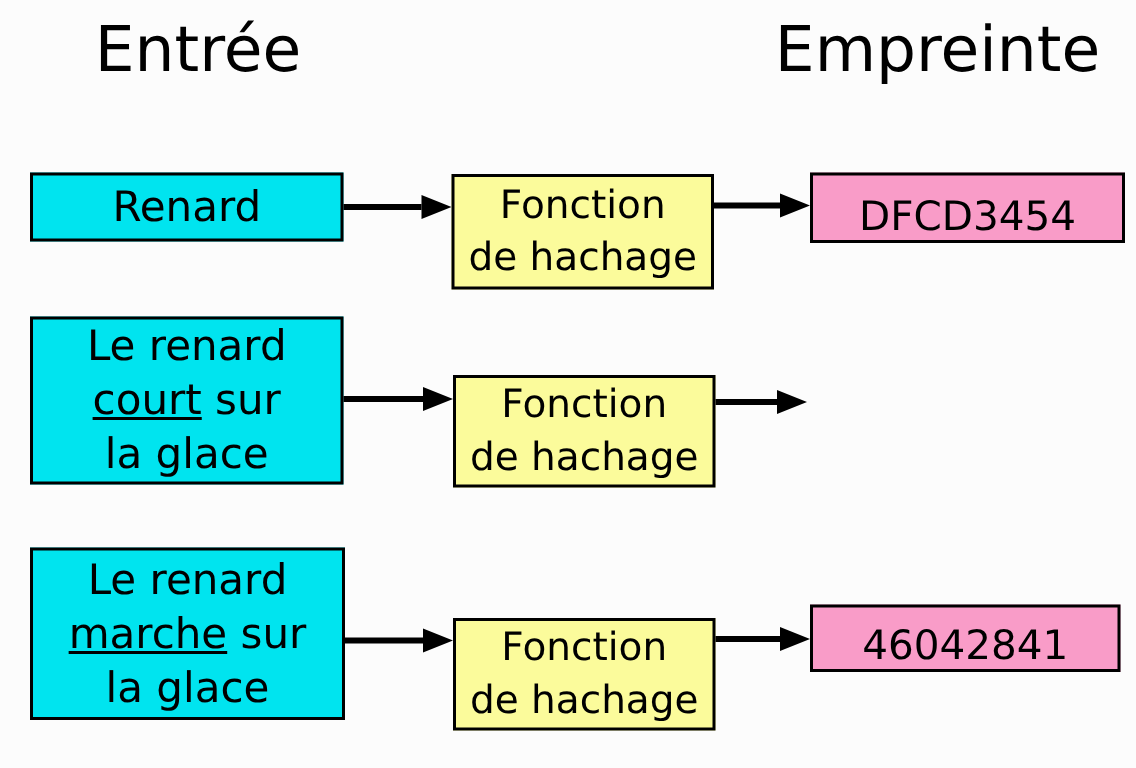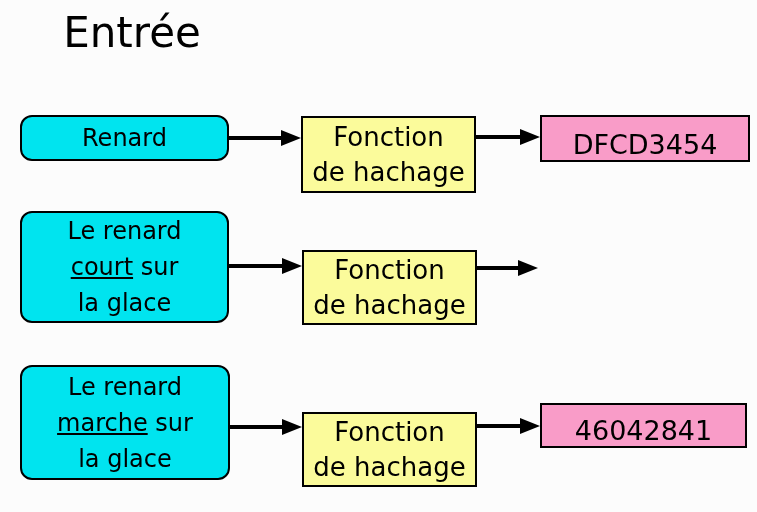--- a/index.html
+++ b/index.html
@@ -34,21 +34,21 @@
 
   .box {
     position: absolute;
     border: 2px solid var(--border);
     display: flex;
     flex-direction: column;
     align-items: center;
     justify-content: center;
     text-align: center;
   }
-  .input-box    { background: var(--input-fill);    font-size: 24px; line-height: 36px; border-radius: 12px; }
+  .input-box    { background: var(--input-fill);    font-size: 28px; line-height: 36px; }
   .function-box { background: var(--function-fill); font-size: 26px; line-height: 35px; margin-top: 20px; }
   .output-box   { background: var(--output-fill);   font-size: 27px; justify-content: flex-end; }
 
   .u { text-decoration: underline; margin-top: 24px; }
 
   .arrow {
     position: absolute;
     height: 16px;
     display: flex;
     align-items: center;
@@ -81,20 +81,21 @@
   .r3-func   { left: 302px; top: 392px; width: 175px; height: 75px; }
   .r3-arrow-b{ left: 477px; top: 418px; width: 63px; }
   .r3-output { left: 540px; top: 403px; width: 207px; height: 45px; }
 </style>
 </head>
 <body>
 
 <div class="stage">
 
   <div class="col-title title-left">Entrée</div>
+  <div class="col-title title-right">Empreinte</div>
 
   <div class="box input-box r1-input">
     <div>Renard</div>
   </div>
   <div class="arrow r1-arrow-a">
     <div class="shaft"></div>
     <div class="head"></div>
   </div>
   <div class="box function-box r1-func">
     <div>Fonction</div>

